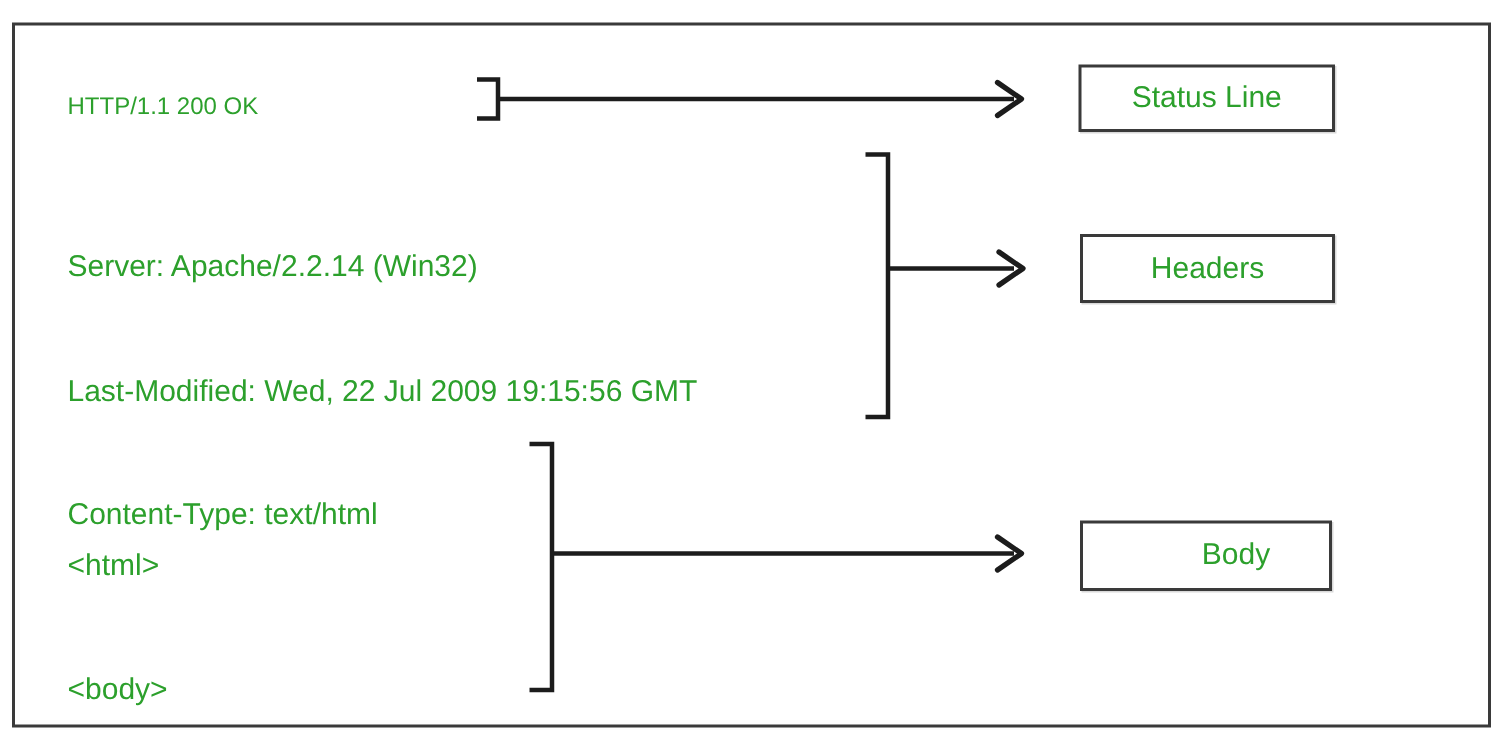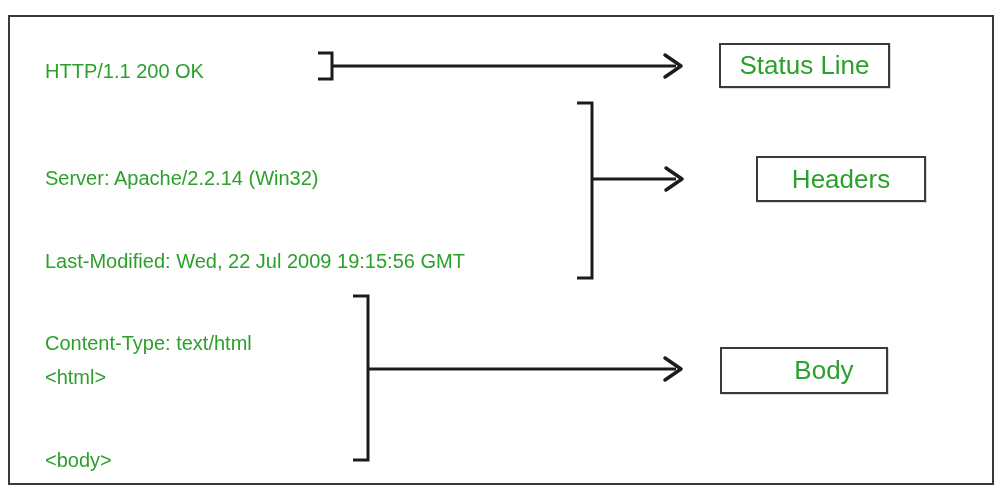--- a/index.html
+++ b/index.html
@@ -22,21 +22,21 @@
     position: absolute;
     left: 8px; top: 15px;
     width: 986px; height: 470px;
     border: 2px solid var(--border);
     background: transparent;
   }
   .green-text { color: var(--green); }
   .status-text {
     position: absolute;
     left: 45px; top: 58px;
-    font-size: 20px;
+    font-size: 16px;
     line-height: 27.5px;
     white-space: pre;
   }
   .headers-block {
     position: absolute;
     left: 45px; top: 110px;
     font-size: 20px;
     line-height: 27.5px;
     white-space: pre;
   }
@@ -47,25 +47,25 @@
     line-height: 27.5px;
     white-space: pre;
   }
   .label-box {
     position: absolute;
     border: 2px solid var(--border);
     background: var(--bg);
     display: flex;
     align-items: center;
     justify-content: center;
-    font-size: 26px;
+    font-size: 20px;
     box-shadow: 1px 1px 0 rgba(0,0,0,0.15);
   }
   .label-box.status { left: 719px; top: 43px;  width: 171px; height: 45px; }
-  .label-box.headers { left: 756px; top: 156px; width: 170px; height: 46px; text-align: right; }
+  .label-box.headers { left: 720px; top: 156px; width: 170px; height: 46px; text-align: right; }
   .label-box.bodybx  { left: 720px; top: 347px; width: 168px; height: 47px; padding-left: 40px; }
   .connector-layer {
     position: absolute;
     left: 0; top: 0;
     width: 1007px; height: 499px;
     pointer-events: none;
   }
   .stroke {
     stroke: var(--line);
     fill: none;

